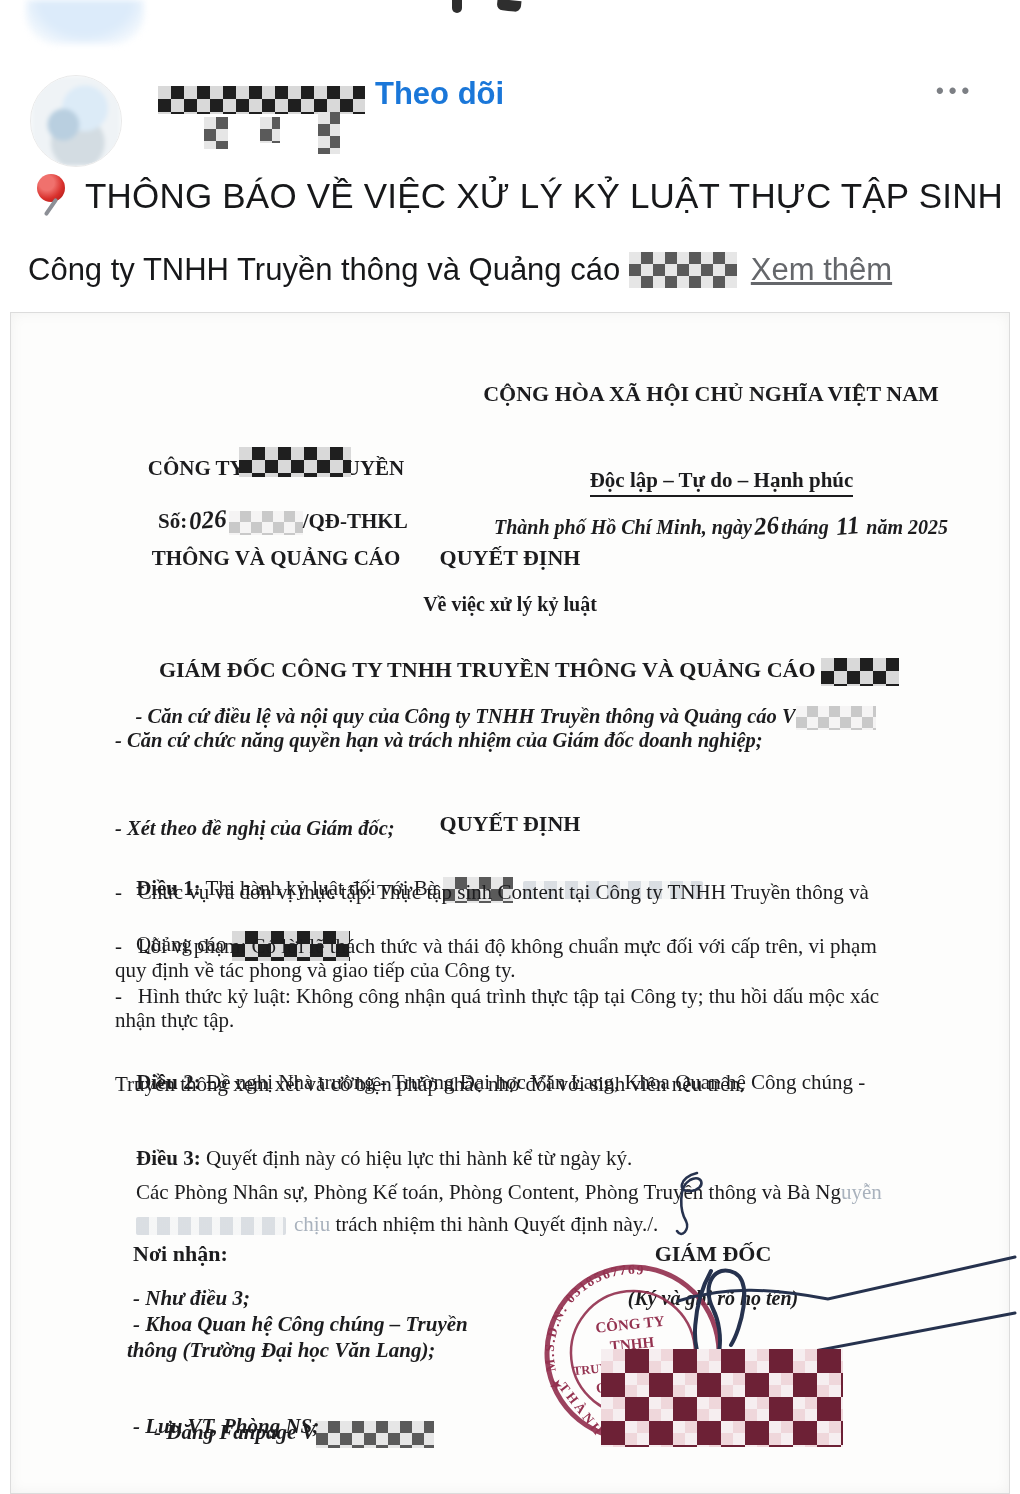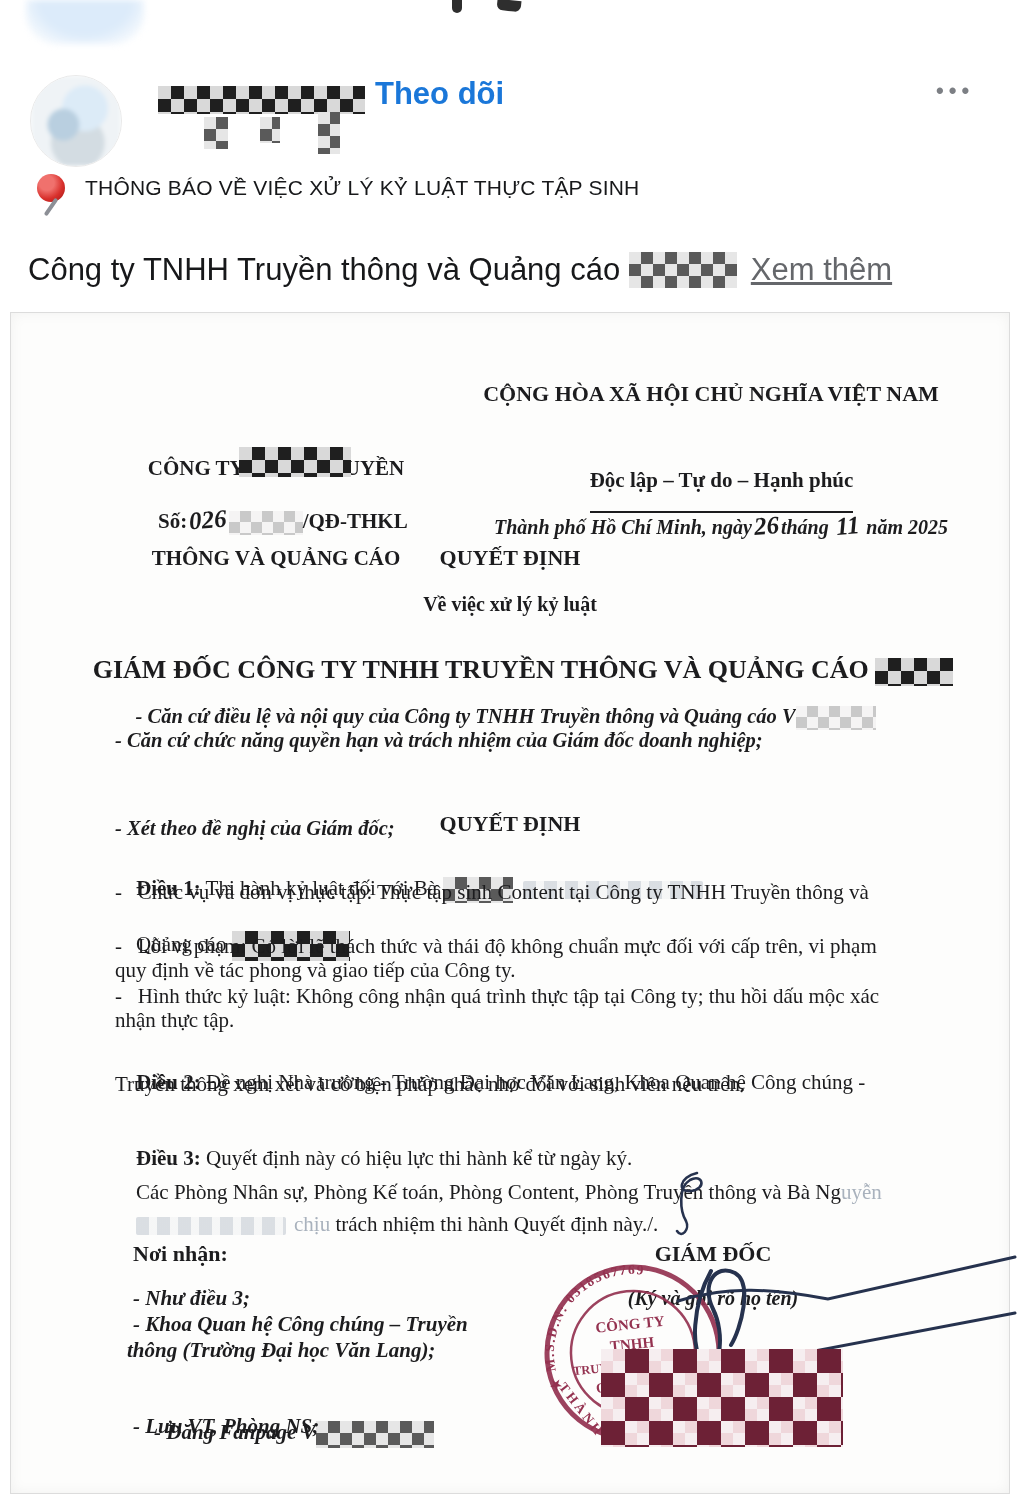--- a/index.html
+++ b/index.html
@@ -18,21 +18,21 @@
     repeating-conic-gradient(#e2e2e2 0% 25%, #f5f4f4 0% 50%) 11px 11px/22px 22px;}
   .px-stamp{background:
     repeating-conic-gradient(#6d2136 0% 25%, transparent 0% 50%) 0 0/48px 48px,
     repeating-conic-gradient(#3a3a42 0% 25%, transparent 0% 50%) 24px 24px/48px 48px,
     repeating-conic-gradient(#efd7db 0% 25%, #f6eef0 0% 50%) 0 0/24px 24px;}
   .ghost{background:repeating-linear-gradient(90deg, rgba(150,162,178,.34) 0 13px, rgba(150,162,178,.07) 13px 21px);
          border-radius:2px;filter:blur(.6px);}
   
   .follow{font-size:31px;font-weight:600;color:#1a77d9;}
   .menu-dots{font-size:22px;letter-spacing:5px;color:#7c7f84;font-weight:700;}
-  .post-title{font-size:21px;color:#17181a;letter-spacing:.2px;white-space:pre;}
+  .post-title{font-size:35px;color:#17181a;letter-spacing:.2px;white-space:pre;}
   .post-body{font-size:31px;color:#17181a;white-space:pre;}
   .see-more{font-size:31px;color:#65676b;text-decoration:underline;}
   .avatar-wrap{width:90px;height:90px;border-radius:50%;overflow:hidden;border:1px solid #e9e9e9;}
   .avatar-fill{width:100%;height:100%;filter:blur(2px);background:
     radial-gradient(circle at 36% 54%, #b9cfe0 0 20%, transparent 22%),
     radial-gradient(circle at 60% 36%, #dcebf7 0 28%, transparent 30%),
     radial-gradient(circle at 52% 74%, #d3dce2 0 32%, transparent 34%),
     #eff3f6;}
   
   .pin{width:40px;height:46px;position:relative;display:inline-block;}
@@ -42,21 +42,21 @@
     transform:rotate(35deg);border-radius:2px;}
   
   .paper{background:#fdfdfc;border:1px solid #dcdcdc;box-shadow:inset 0 0 14px rgba(0,0,0,.05);}
   .doc, .doc *{font-family:"Liberation Serif","DejaVu Serif",serif;color:#1c1c1e;}
   .dl{position:absolute;white-space:pre;font-size:21px;line-height:26px;}
   .b{font-weight:700;}
   .it{font-style:italic;font-weight:700;}
   .ctr{text-align:center;}
   .hand{display:inline-block;font-style:italic;font-weight:600;font-size:25px;
         transform:rotate(-5deg);margin:0 2px;}
-  .motto-underline{display:inline-block;border-bottom:2px solid #1c1c1e;padding-bottom:18px;}
+  .motto-underline{display:inline-block;border-bottom:2px solid #1c1c1e;padding-bottom:2px;}
   .inline-px{display:inline-block;vertical-align:middle;}
   .faded{color:#a9b2bd;}
   svg text{font-family:"Liberation Sans","DejaVu Sans",sans-serif;}
 </style>
 </head>
 <body>
 
 
 
 
@@ -103,21 +103,21 @@
   <div class="dl b ctr" style="left:430px;top:68px;width:540px;font-size:22px;">CỘNG HÒA XÃ HỘI CHỦ NGHĨA VIỆT NAM</div>
   <div class="dl ctr" style="left:430px;top:128px;width:540px;">
     <span class="b motto-underline" style="font-size:21px;">Độc lập – Tự do – Hạnh phúc</span>
   </div>
   <div class="dl it ctr" style="left:430px;top:174px;width:540px;font-size:20px;">
     <span>Thành phố Hồ Chí Minh, ngày</span><span class="hand">26</span><span>tháng</span> <span class="hand">11</span> <span>năm 2025</span>
   </div>
 
   <div class="dl b ctr" style="left:0;top:232px;width:998px;font-size:22px;">QUYẾT ĐỊNH</div>
   <div class="dl b ctr" style="left:0;top:278px;width:998px;font-size:20px;">Về việc xử lý kỷ luật</div>
-  <div class="dl b ctr" style="left:0;top:318px;width:998px;font-size:26px;">
+  <div class="dl b ctr" style="left:8px;top:318px;width:998px;font-size:22px;">
     <span>GIÁM ĐỐC CÔNG TY TNHH TRUYỀN THÔNG VÀ QUẢNG CÁO </span><span class="px-dark inline-px" style="width:78px;height:28px;"></span>
   </div>
 
   <div class="dl it" style="left:104px;top:364px;font-size:20.5px;">
     <span>- Căn cứ điều lệ và nội quy của Công ty TNHH Truyền thông và Quảng cáo V</span><span class="px-light inline-px" style="width:80px;height:24px;"></span>
   </div>
   <div class="dl it" style="left:104px;top:414px;font-size:20.5px;">- Căn cứ chức năng quyền hạn và trách nhiệm của Giám đốc doanh nghiệp;</div>
   <div class="dl it" style="left:104px;top:454px;font-size:20.5px;margin-top:48px;">- Xét theo đề nghị của Giám đốc;</div>
 
   <div class="dl b ctr" style="left:0;top:498px;width:998px;font-size:22px;">QUYẾT ĐỊNH</div>

